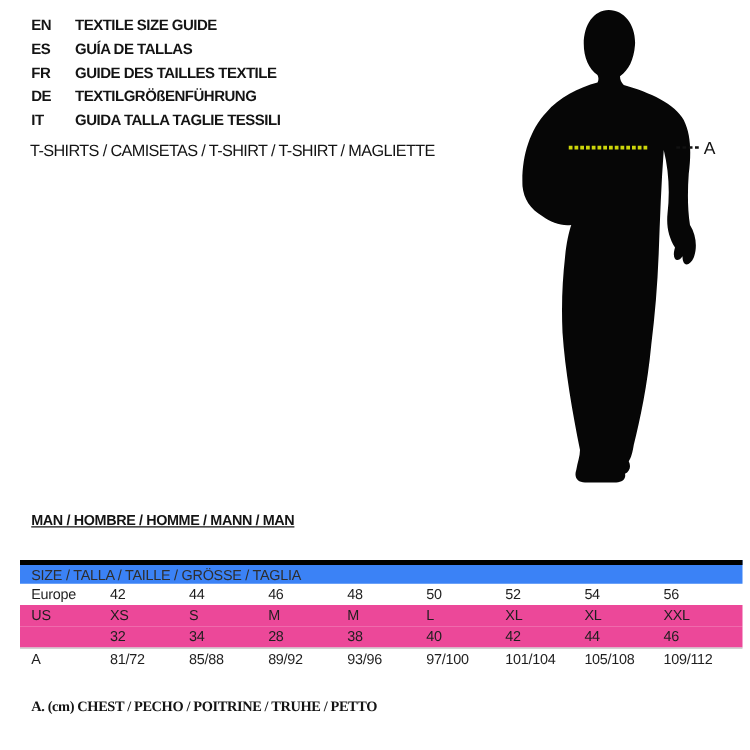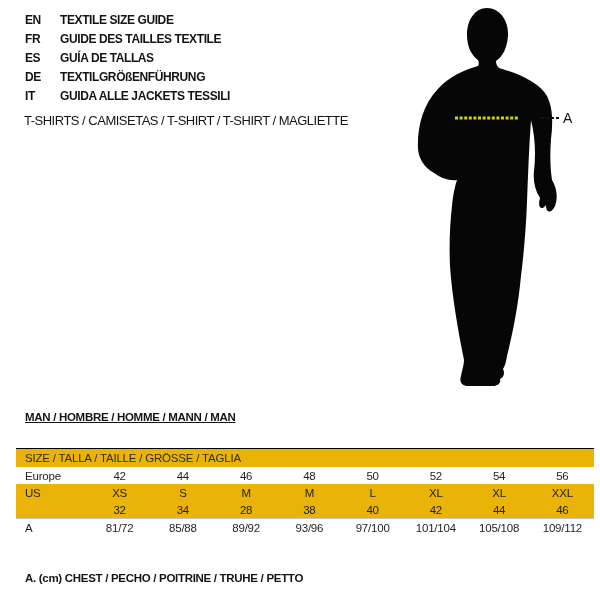--- a/index.html
+++ b/index.html
@@ -17,57 +17,57 @@
         line-height:19px;letter-spacing:-0.5px;white-space:nowrap;}
   
   .figure{position:absolute;left:410px;top:0;}
   .figure text{font-family:"Liberation Sans",sans-serif;}
   
   .mantitle{position:absolute;left:25px;top:411px;font-weight:bold;
             font-size:11.5px;letter-spacing:-0.3px;white-space:nowrap;text-decoration:underline;}
   
   .table{position:absolute;left:16px;top:448px;width:578px;
          font-size:11.5px;letter-spacing:-0.2px;color:#1f1f1f;}
-  .thead{height:19px;line-height:19px;background:#eab308;
-         border-top:1px solid #000000;padding-left:9px;color:#2e2e2e;
+  .thead{height:19px;line-height:19px;background:#3b82f6;
+         border-top:4px solid #000000;padding-left:9px;color:#2e2e2e;
          box-sizing:border-box;white-space:nowrap;}
   .trow{display:flex;height:17px;align-items:center;}
-  .trow.shaded{background:#eab308;}
+  .trow.shaded{background:#ec4899;}
   .trow.row-a{border-top:1px solid #c4c4c4;height:18px;}
   .tlabel{width:72px;padding-left:9px;box-sizing:border-box;}
-  .tcell{flex:1;text-align:center;}
+  .tcell{flex:1;text-align:left;}
   
-  .footnote{position:absolute;left:25px;top:572px;font-weight:bold;
-            font-size:11.5px;letter-spacing:-0.3px;white-space:nowrap;}
+  .footnote{position:absolute;left:25px;top:560px;font-weight:bold;
+            font-size:11.5px;letter-spacing:-0.3px;white-space:nowrap;font-family:Liberation Serif, serif;}
 </style>
 </head>
 <body>
 
 <div class="sheet">
 
   <div class="langs">
     <div class="lrow">
       <span class="lcode">EN</span>
       <span>TEXTILE SIZE GUIDE</span>
     </div>
     <div class="lrow">
+      <span class="lcode">ES</span>
+      <span>GUÍA DE TALLAS</span>
+    </div>
+    <div class="lrow">
       <span class="lcode">FR</span>
       <span>GUIDE DES TAILLES TEXTILE</span>
-    </div>
-    <div class="lrow">
-      <span class="lcode">ES</span>
-      <span>GUÍA DE TALLAS</span>
     </div>
     <div class="lrow">
       <span class="lcode">DE</span>
       <span>TEXTILGRÖßENFÜHRUNG</span>
     </div>
     <div class="lrow">
       <span class="lcode">IT</span>
-      <span>GUIDA ALLE JACKETS TESSILI</span>
+      <span>GUIDA TALLA TAGLIE TESSILI</span>
     </div>
   </div>
 
   <div class="cats">
     <div>T-SHIRTS / CAMISETAS / T-SHIRT / T-SHIRT / MAGLIETTE</div>
   </div>
 
   <svg class="figure" width="180" height="400" viewBox="410 0 180 400">
     <path d="M 487 8
              C 500 8 509 21 508 36

